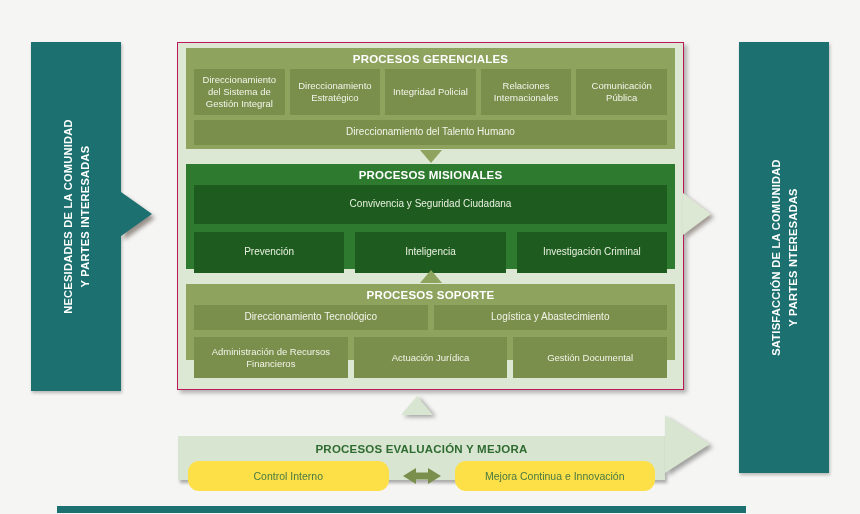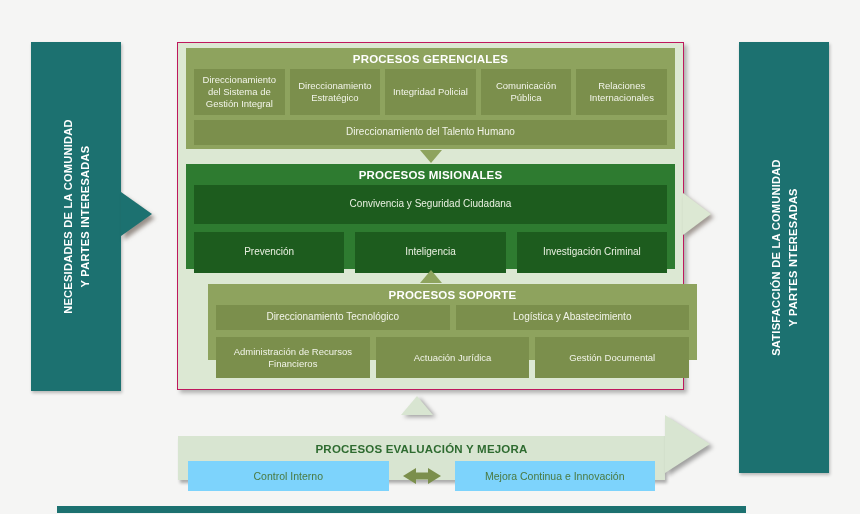--- a/index.html
+++ b/index.html
@@ -33,21 +33,21 @@
     position:absolute; left:177px; top:42px; width:507px; height:348px;
     background:#dce8d3; border:1px solid #be185d;
     box-shadow:3px 3px 4px rgba(0,0,0,.28);
     padding:5px 8px 6px; display:flex; flex-direction:column;
   }
   .sec { width:100%; padding:0 8px; }
   .sec-olive { background:#8ea35e; }
   .sec-green { background:#2e7b30; }
   #gerenciales { height:101px; }
   #misionales  { height:105px; }
-  #soporte     { height:76px;margin-left:22px; }
+  #soporte     { height:76px; }
   .sec-title {
     text-align:center; color:#ffffff; font-weight:bold; font-size:11.5px;
     padding:5px 0 4px; letter-spacing:.2px;
   }
   .g-row { display:flex; gap:5px; height:46px; }
   .obox {
     background:#7b8f4c; color:#f2f4e9; flex:1;
     display:flex; align-items:center; justify-content:center; text-align:center;
     font-size:9.5px; line-height:1.25; padding:2px 4px;
   }
@@ -91,23 +91,23 @@
     border-top:29px solid transparent; border-bottom:29px solid transparent;
     border-left:45px solid #d8e5d1;
     filter:drop-shadow(3px 3px 2px rgba(0,0,0,.35));
   }
   .eval-title {
     text-align:center; color:#2e6b30; font-weight:bold; font-size:11.5px;
     padding-top:7px; letter-spacing:.2px;
   }
   .eval-row { display:flex; align-items:center; margin:6px 10px 0 10px; }
   .wbox {
-    background:#7dd3fc; height:30px; flex:1;
+    background:#fde047; height:30px; flex:1;
     display:flex; align-items:center; justify-content:center;
-    color:#4a7a42; font-size:10.5px;
+    color:#4a7a42; font-size:10.5px;border-radius:11px;
   }
   .dbl-wrap { width:66px; display:flex; justify-content:center; align-items:center; }
   
   #bottom-line { position:absolute; left:57px; top:506px; width:689px; height:7px; background:#1c7170; }
 </style>
 </head>
 <body>
 
 <div id="stage">
 
@@ -127,22 +127,22 @@
   </div>
 
   <div id="panel">
 
     <div class="sec sec-olive" id="gerenciales">
       <div class="sec-title">PROCESOS GERENCIALES</div>
       <div class="g-row">
         <div class="obox">Direccionamiento del Sistema de Gestión Integral</div>
         <div class="obox">Direccionamiento Estratégico</div>
         <div class="obox">Integridad Policial</div>
+        <div class="obox">Relaciones Internacionales</div>
         <div class="obox">Comunicación Pública</div>
-        <div class="obox">Relaciones Internacionales</div>
       </div>
       <div class="obox g-wide">Direccionamiento del Talento Humano</div>
     </div>
 
     <div class="gap-arrow">
       <div class="arr-down"></div>
     </div>
 
     <div class="sec sec-green" id="misionales">
       <div class="sec-title">PROCESOS MISIONALES</div>

